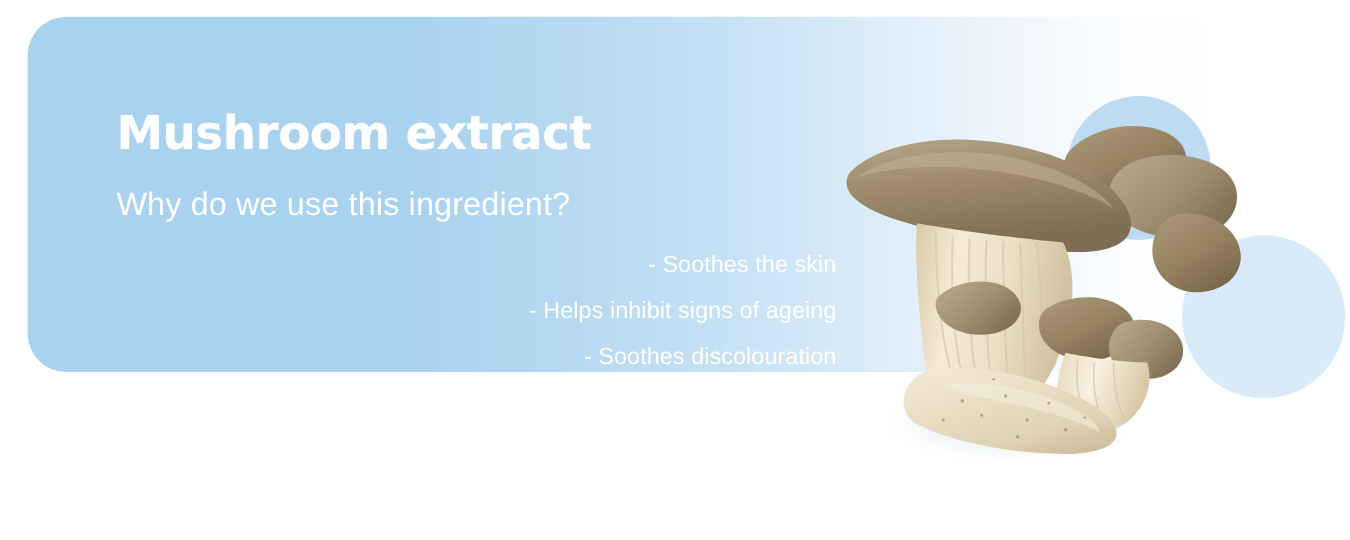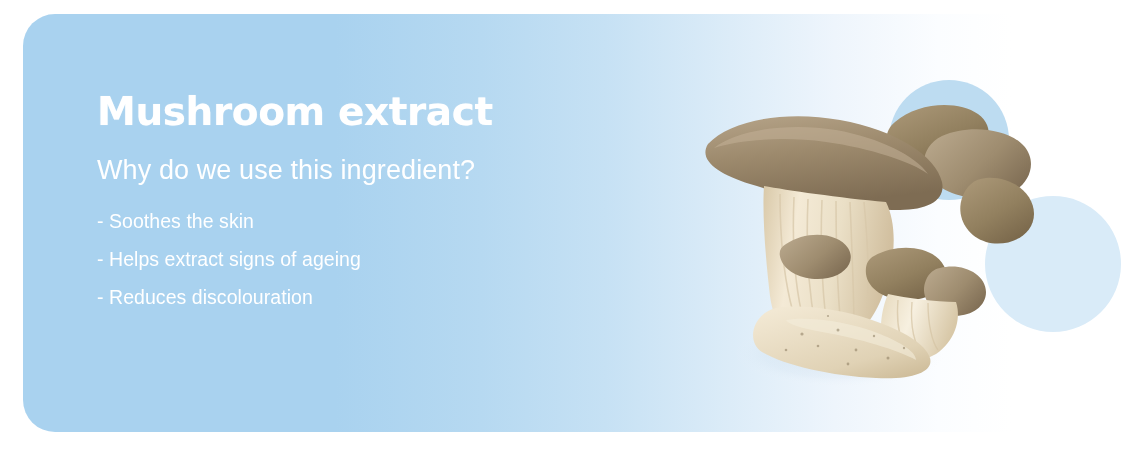--- a/index.html
+++ b/index.html
@@ -22,21 +22,21 @@
     background: #ffffff;
     overflow: hidden;
   }
 
   
   .card {
     position: absolute;
     left: 23px;
     top: 14px;
     width: 1040px;
-    height: 418px;
+    height: 296px;
     border-radius: 32px;
     background: linear-gradient(
         to right,
         #a9d2ef 0%,
         #a9d2ef 30%,
         #b6d9f1 44%,
         #c6e1f4 56%,
         #dcecf8 68%,
         #eef5fc 78%,
         #fbfdff 88%,
@@ -91,20 +91,21 @@
     font-weight: 400;
     color: #ffffff;
     line-height: 32px;
     letter-spacing: 0.1px;
   }
 
   .benefit-list {
     list-style: none;
     margin: 16px 0 0 0;
     padding: 0;
+    text-align: right;
   }
   .benefit-list li {
     font-family: "Liberation Sans", sans-serif;
     font-size: 19.5px;
     font-weight: 400;
     color: #ffffff;
     line-height: 38px;
     letter-spacing: 0.05px;
     white-space: nowrap;
   }
@@ -136,22 +137,22 @@
     <div class="deco-circle lower"></div>
 
     <div class="text-block">
 
       <h1 class="title">Mushroom extract</h1>
 
       <p class="subtitle">Why do we use this ingredient?</p>
 
       <ul class="benefit-list">
         <li>- Soothes the skin</li>
-        <li>- Helps extract signs of ageing</li>
-        <li>- Reduces discolouration</li>
+        <li>- Helps inhibit signs of ageing</li>
+        <li>- Soothes discolouration</li>
       </ul>
 
     </div>
   </div>
 
   <div class="mushroom-art">
     <svg viewBox="0 0 360 330" xmlns="http://www.w3.org/2000/svg" aria-hidden="true">
       <defs>
         <linearGradient id="capA" x1="0" y1="0" x2="0.3" y2="1">
           <stop offset="0%" stop-color="#b6a489"></stop>

